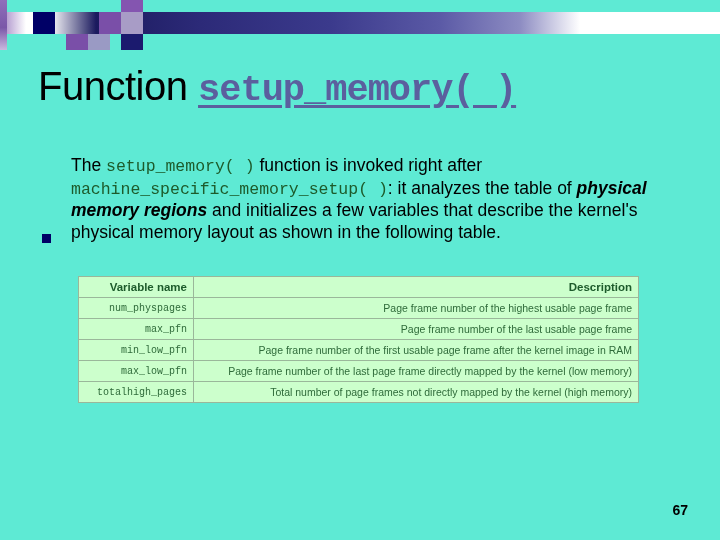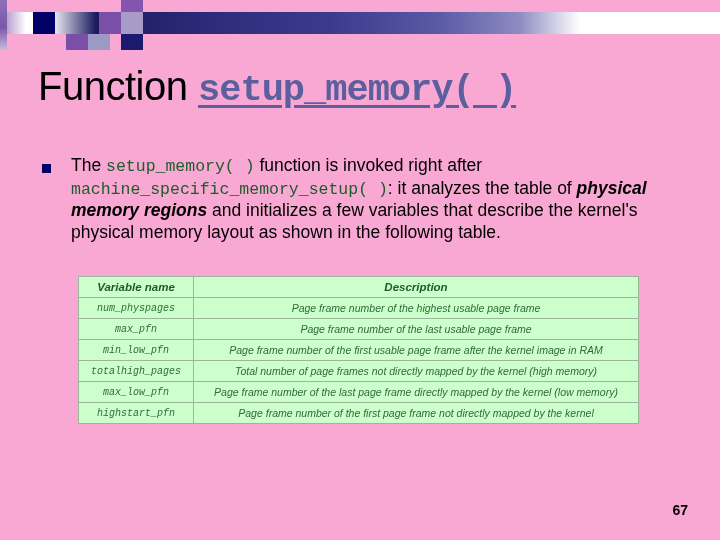--- a/index.html
+++ b/index.html
@@ -9,21 +9,21 @@
     height: 540px;
     background: #ffffff;
     font-family: "Liberation Sans", sans-serif;
     overflow: hidden;
   }
 
   .slide {
     position: relative;
     width: 720px;
     height: 540px;
-    background: #f9a8d4;
+    background: #5eead4;
   }
 
   
   .header-deco {
     position: absolute;
     left: 0;
     top: 0;
     width: 720px;
     height: 50px;
     overflow: hidden;
@@ -95,21 +95,21 @@
 
   
   .body-block {
     position: absolute;
     left: 42px;
     top: 155px;
     width: 640px;
   }
   .bullet-row {
     display: flex;
-    align-items: flex-start;
+    align-items: flex-end;
   }
   .bullet-marker {
     width: 9px;
     height: 9px;
     background: #000066;
     margin-top: 9px;
     margin-right: 20px;
     flex: 0 0 auto;
   }
   .bullet-text {
@@ -139,26 +139,25 @@
   }
   table.memtable {
     border-collapse: collapse;
     width: 560px;
     background: #ccffcc;
     table-layout: fixed;
   }
   table.memtable td, table.memtable th {
     border: 1px solid #9ab79a;
     padding: 2px 6px;
-    text-align: center;
+    text-align: right;
     vertical-align: middle;
     height: 21px;
     overflow: hidden;
     white-space: nowrap;
-    font-style: italic;
   }
   table.memtable col.c1 { width: 115px; }
   table.memtable col.c2 { width: 445px; }
 
   th.hdr {
     font-family: "Liberation Sans", sans-serif;
     font-size: 11.5px;
     font-weight: 700;
     color: #1d5b2b;
   }
@@ -235,30 +234,26 @@
         </tr>
         <tr>
           <td class="varname">max_pfn</td>
           <td class="desc">Page frame number of the last usable page frame</td>
         </tr>
         <tr>
           <td class="varname">min_low_pfn</td>
           <td class="desc">Page frame number of the first usable page frame after the kernel image in RAM</td>
         </tr>
         <tr>
+          <td class="varname">max_low_pfn</td>
+          <td class="desc">Page frame number of the last page frame directly mapped by the kernel (low memory)</td>
+        </tr>
+        <tr>
           <td class="varname">totalhigh_pages</td>
           <td class="desc">Total number of page frames not directly mapped by the kernel (high memory)</td>
         </tr>
-        <tr>
-          <td class="varname">max_low_pfn</td>
-          <td class="desc">Page frame number of the last page frame directly mapped by the kernel (low memory)</td>
-        </tr>
-        <tr>
-          <td class="varname">highstart_pfn</td>
-          <td class="desc">Page frame number of the first page frame not directly mapped by the kernel</td>
-        </tr>
       </tbody>
     </table>
   </div>
 
   <div class="page-number">67</div>
 
 </div>
 
 </body></html>

